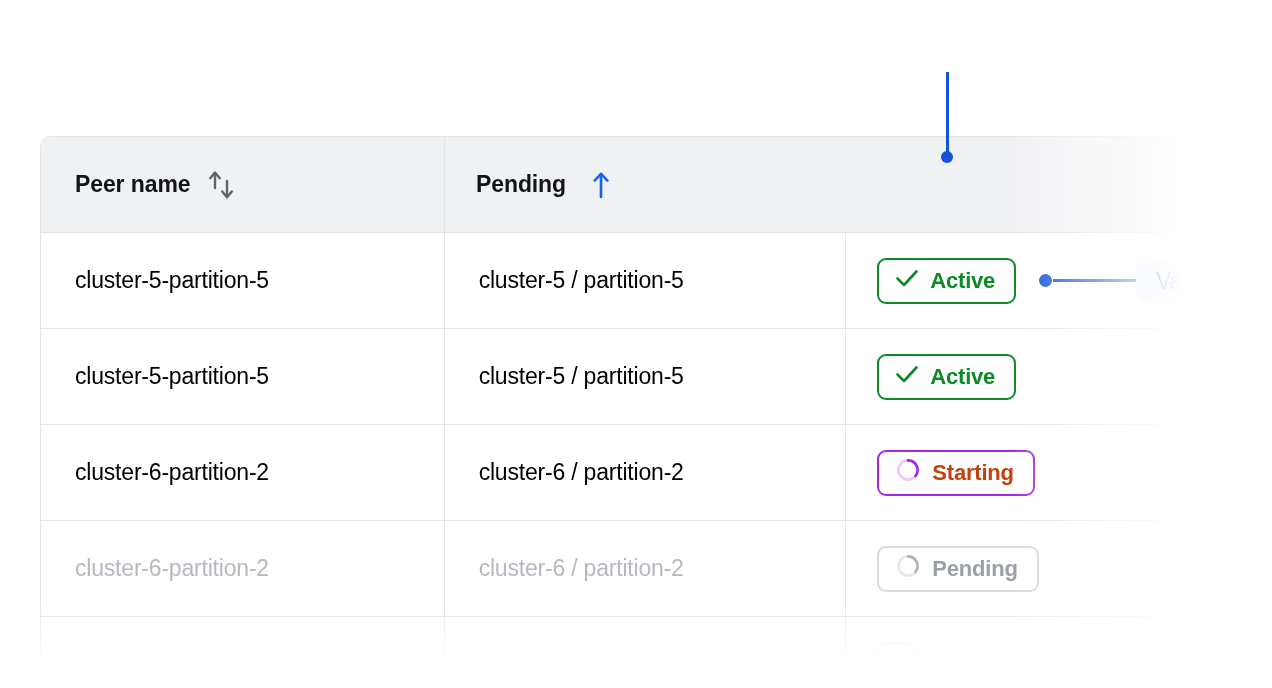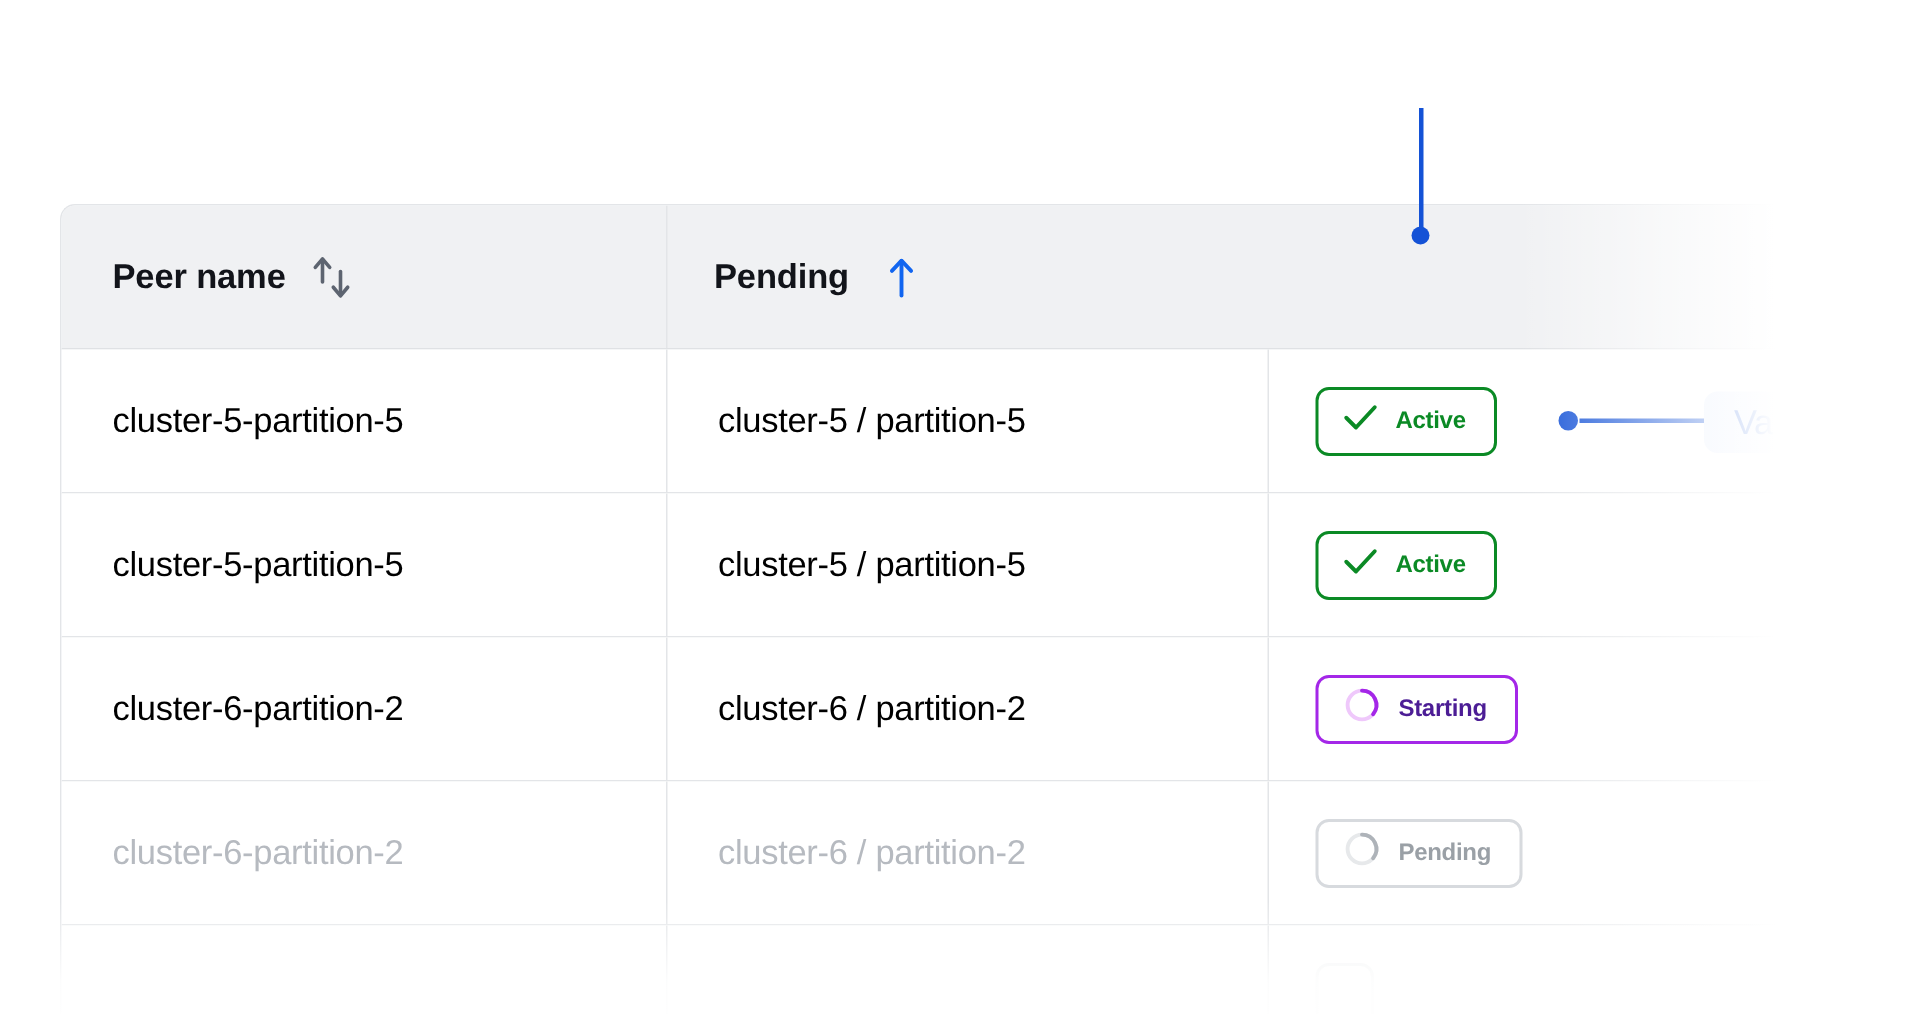--- a/index.html
+++ b/index.html
@@ -73,28 +73,28 @@
 
   
   .badge {
     display: inline-flex;
     align-items: center;
     gap: 11px;
     height: 46px;
     padding: 0 19px 0 16px;
     border-radius: 9px;
     border: 2px solid transparent;
-    font-size: 16px;
+    font-size: 22px;
     font-weight: bold;
     letter-spacing: -0.2px;
     background: #fff;
     white-space: nowrap;
   }
   .badge-active  { border-color:#0b8a25; color:#0b8a25; }
-  .badge-starting{ border-color:#a427e8; color:#4c1d95; }
+  .badge-starting{ border-color:#a427e8; color:#c2410c; }
   .badge-pending { border-color:#d7dade; color:#9aa0a6; }
   .badge-ghost   { border-color:#eef0f1; color:#f2f3f4; }
 
   
   .pill {
     position: absolute;
     display: flex; align-items: center; justify-content: center;
     background: #e8effd;
     color: #1452d6;
     font-size: 23px;

